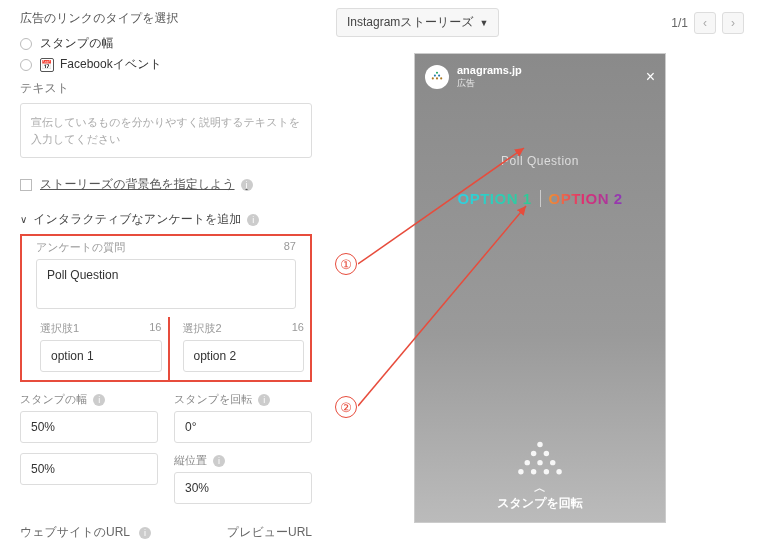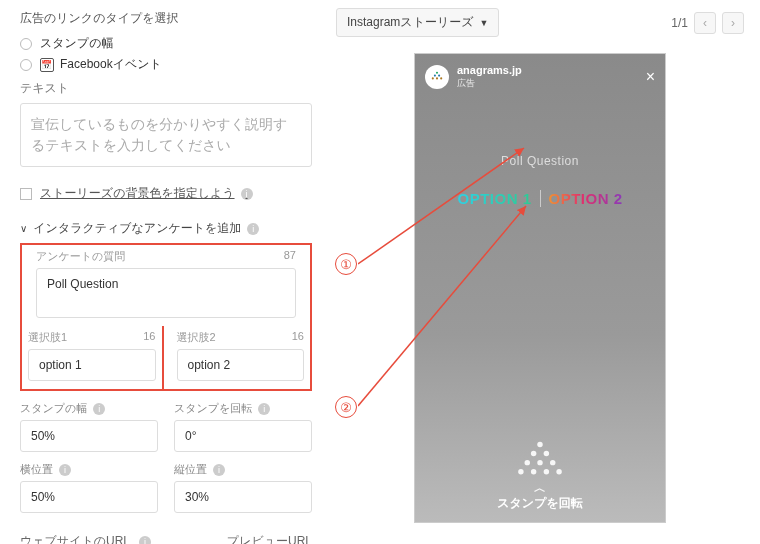--- a/index.html
+++ b/index.html
@@ -7,35 +7,35 @@
   .container { display: flex; height: 100%; }
   .left { width: 328px; padding: 10px 16px 10px 20px; }
   .right { flex: 1; padding: 8px 16px 0 8px; position: relative; }
 
   .section-title { font-size: 12px; color: #555; margin-bottom: 8px; }
   .radio-row { display: flex; align-items: center; margin-bottom: 4px; font-size: 12px; color: #333; }
   .radio { width: 12px; height: 12px; border: 1px solid #bbb; border-radius: 50%; margin-right: 8px; background: #fff; }
   .fb-icon { width: 14px; height: 14px; border: 1px solid #555; border-radius: 2px; margin-right: 6px; display: flex; align-items: center; justify-content: center; font-size: 9px; }
 
   .label { font-size: 12px; color: #777; margin: 7px 0 6px; }
-  .textarea { width: 100%; border: 1px solid #ddd; border-radius: 3px; padding: 10px; font-size: 14px; color: #aaa; line-height: 1.5; min-height: 54px; }
+  .textarea { width: 100%; border: 1px solid #ddd; border-radius: 3px; padding: 10px; font-size: 11px; color: #aaa; line-height: 1.5; min-height: 54px; }
 
   .checkrow { display: flex; align-items: center; font-size: 12px; color: #555; margin-top: 18px; text-decoration: underline; }
   .checkbox { width: 12px; height: 12px; border: 1px solid #bbb; margin-right: 8px; background: #fff; }
   .info { width: 12px; height: 12px; border-radius: 50%; background: #ccc; color: #fff; font-size: 9px; line-height: 12px; text-align: center; margin-left: 6px; display: inline-block; }
 
   .expand-row { display: flex; align-items: center; font-size: 12px; color: #444; margin-top: 18px; margin-bottom: 6px; }
   .chev { margin-right: 6px; font-size: 10px; }
 
   .highlight-box { border: 2px solid #e74c3c; padding: 0; margin-top: 4px; }
   .field-group { padding: 4px 14px 8px; }
   .field-label-row { display: flex; justify-content: space-between; font-size: 11px; color: #999; margin-bottom: 4px; }
   .input { width: 100%; border: 1px solid #ddd; border-radius: 3px; padding: 8px 10px; font-size: 12px; color: #333; background: #fff; }
   .textarea-poll { min-height: 50px; }
-  .two-col { display: flex; gap: 8px; }
+  .two-col { display: flex; gap: 8px; padding-left: 12px; }
   .two-col > div { flex: 1; padding: 4px 6px 8px; }
   .two-col > div:first-child { border-right: 2px solid #e74c3c; margin-right: -1px; }
 
   .plain-two { display: flex; gap: 16px; margin-top: 10px; }
   .plain-two > div { flex: 1; }
   .plab { font-size: 11px; color: #888; margin-bottom: 4px; display: flex; align-items: center; }
 
   .bottom-links { display: flex; justify-content: space-between; margin-top: 20px; font-size: 12px; color: #666; }
 
   
@@ -135,24 +135,20 @@
         <div class="plab">
             <span>スタンプを回転</span>
             <span class="info">i</span>
           </div>
         <div class="input">0°</div>
       </div>
     </div>
 
     <div class="plain-two">
       <div>
-        <div class="plab">
-            <span>横位置</span>
-            <span class="info">i</span>
-          </div>
         <div class="input">50%</div>
       </div>
       <div>
         <div class="plab">
             <span>縦位置</span>
             <span class="info">i</span>
           </div>
         <div class="input">30%</div>
       </div>
     </div>

